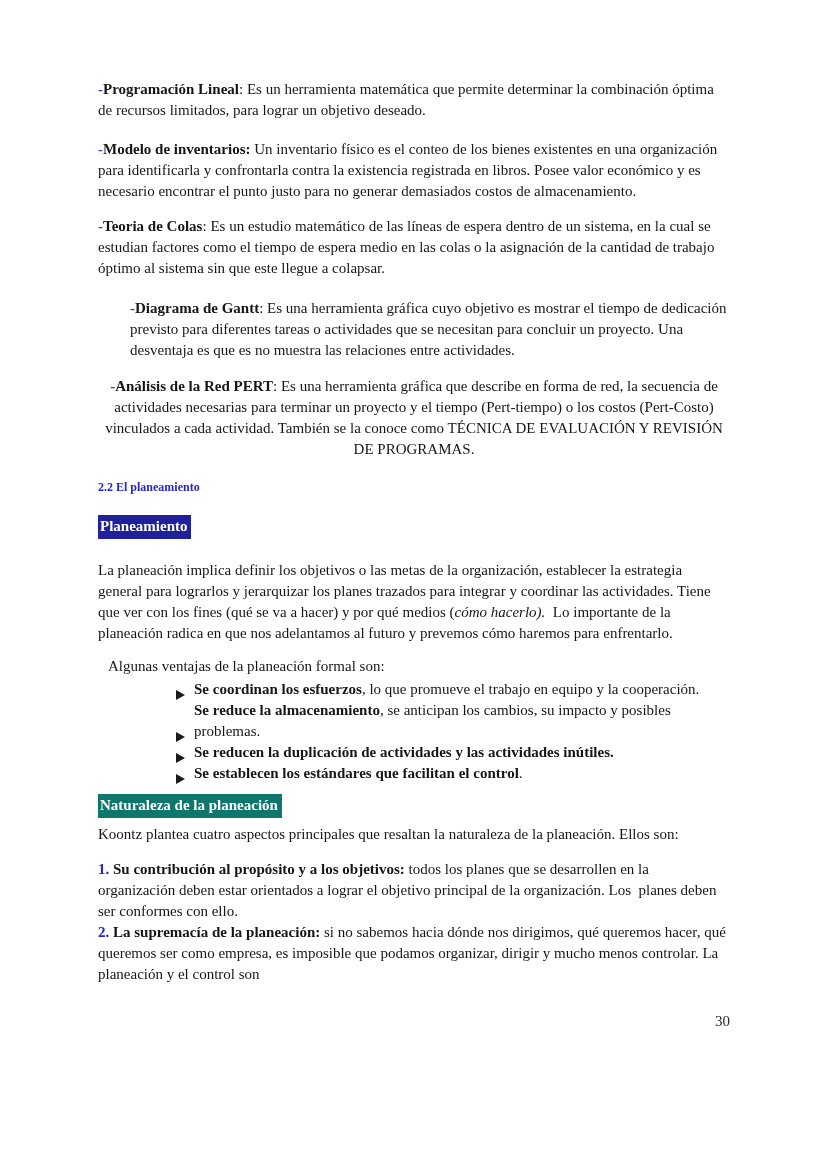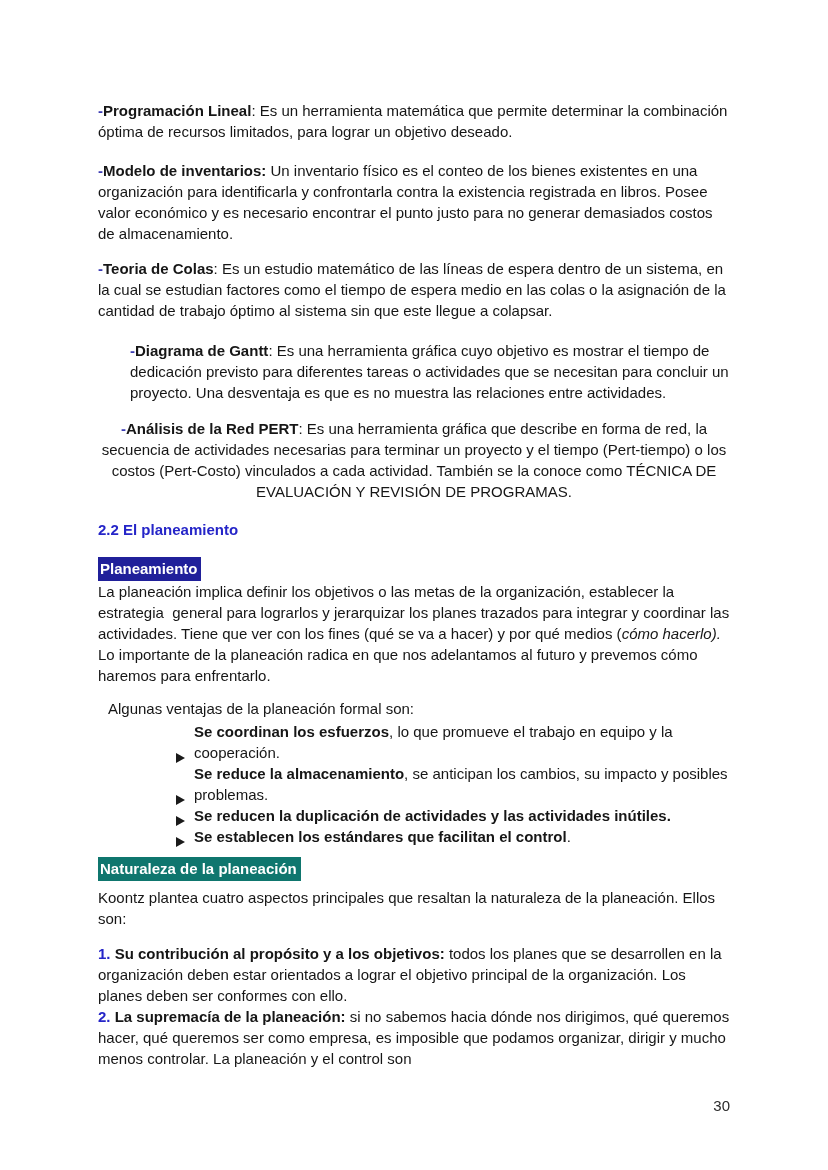--- a/index.html
+++ b/index.html
@@ -7,39 +7,39 @@
     padding: 0;
     width: 828px;
     height: 1170px;
     background: #ffffff;
     overflow: hidden;
   }
   .page {
     box-sizing: border-box;
     width: 828px;
     height: 970px;
-    padding: 100px 98px 0 98px;
-    font-family: Liberation Sans, sans-serif;
+    padding: 79px 98px 0 98px;
+    font-family: Liberation Serif, serif;
     font-size: 15px;
     line-height: 21px;
     color: #161616;
   }
   .para {
     white-space: pre-wrap;
     margin: 0;
   }
   .dash { color: #3c3cb4; font-weight: bold; }
   .b { font-weight: bold; }
   .i { font-style: italic; }
   .blue { color: #2525c8; }
   .section-heading {
     color: #2525c8;
     font-weight: bold;
     margin: 0;
-    font-size: 15px;
+    font-size: 12px;
     line-height: 21px;
   }
   .hl-navy {
     display: inline-block;
     background: #20209a;
     color: #ffffff;
     font-weight: bold;
     padding: 1px 3px 2px 2px;
   }
   .hl-black {
@@ -48,21 +48,21 @@
     color: #ffffff;
     font-weight: bold;
     padding: 1px 4px 2px 2px;
   }
   .mb18 { margin-bottom: 18px; }
   .mb14 { margin-bottom: 14px; }
   .mb19 { margin-bottom: 19px; }
   .mb15 { margin-bottom: 15px; margin-left: 32px; }
   .mb11 { margin-bottom: 17px; text-align: center; }
   .mb17 { margin-bottom: 17px; }
-  .mb21 { }
+  .mb21 { margin-bottom: 21px; }
   .mb12 { margin-bottom: 12px; }
   .mb6  { margin-bottom: 6px; }
   .mb2  { margin-bottom: 2px; }
   .indent1 { padding-left: 10px; }
   .bullet-list {
     margin: 0 0 10px 0;
     padding: 0;
     list-style: none;
   }
   .bullet-item {

